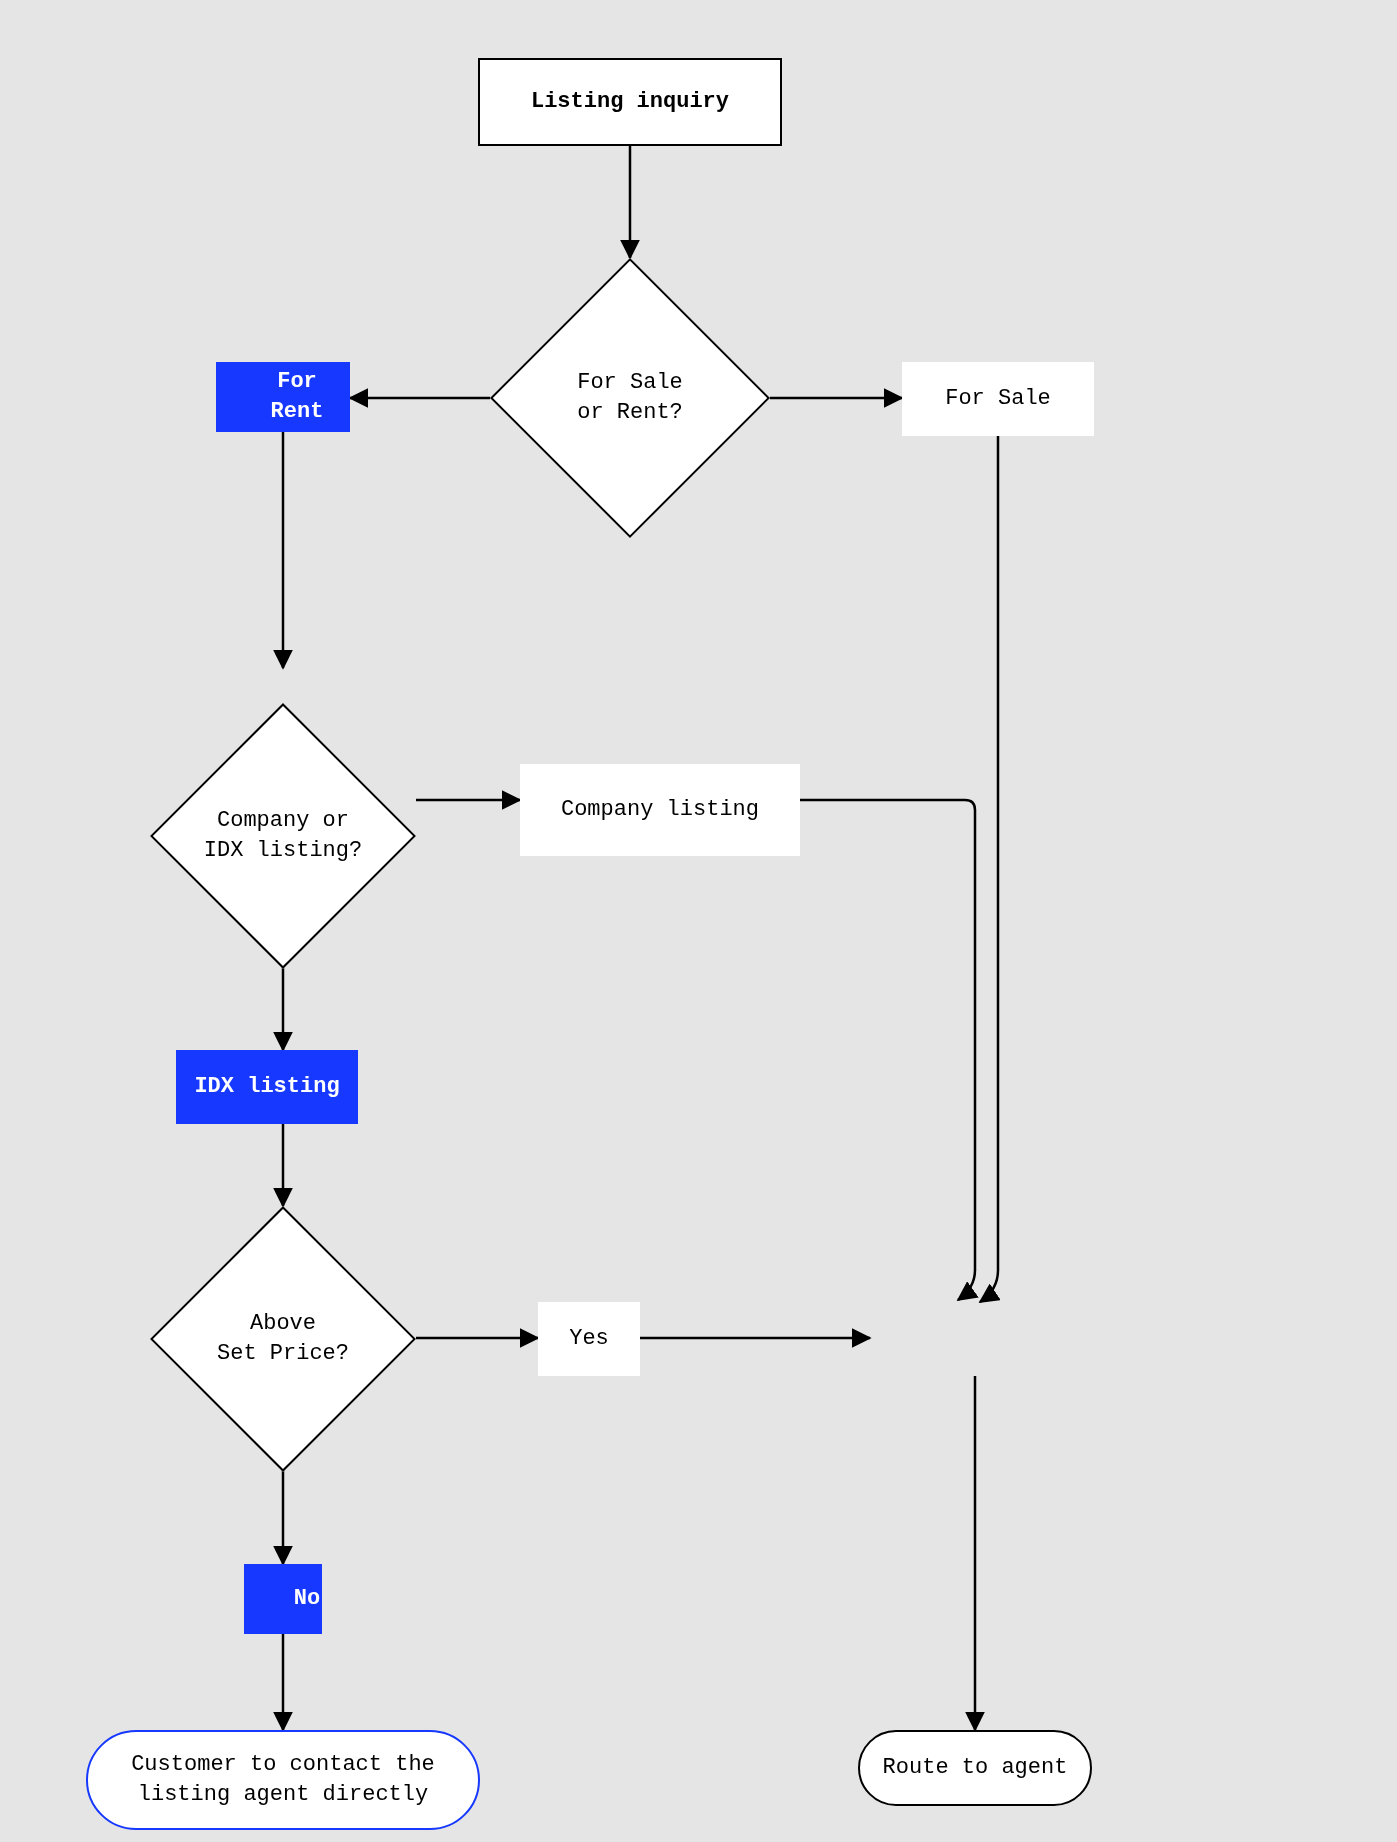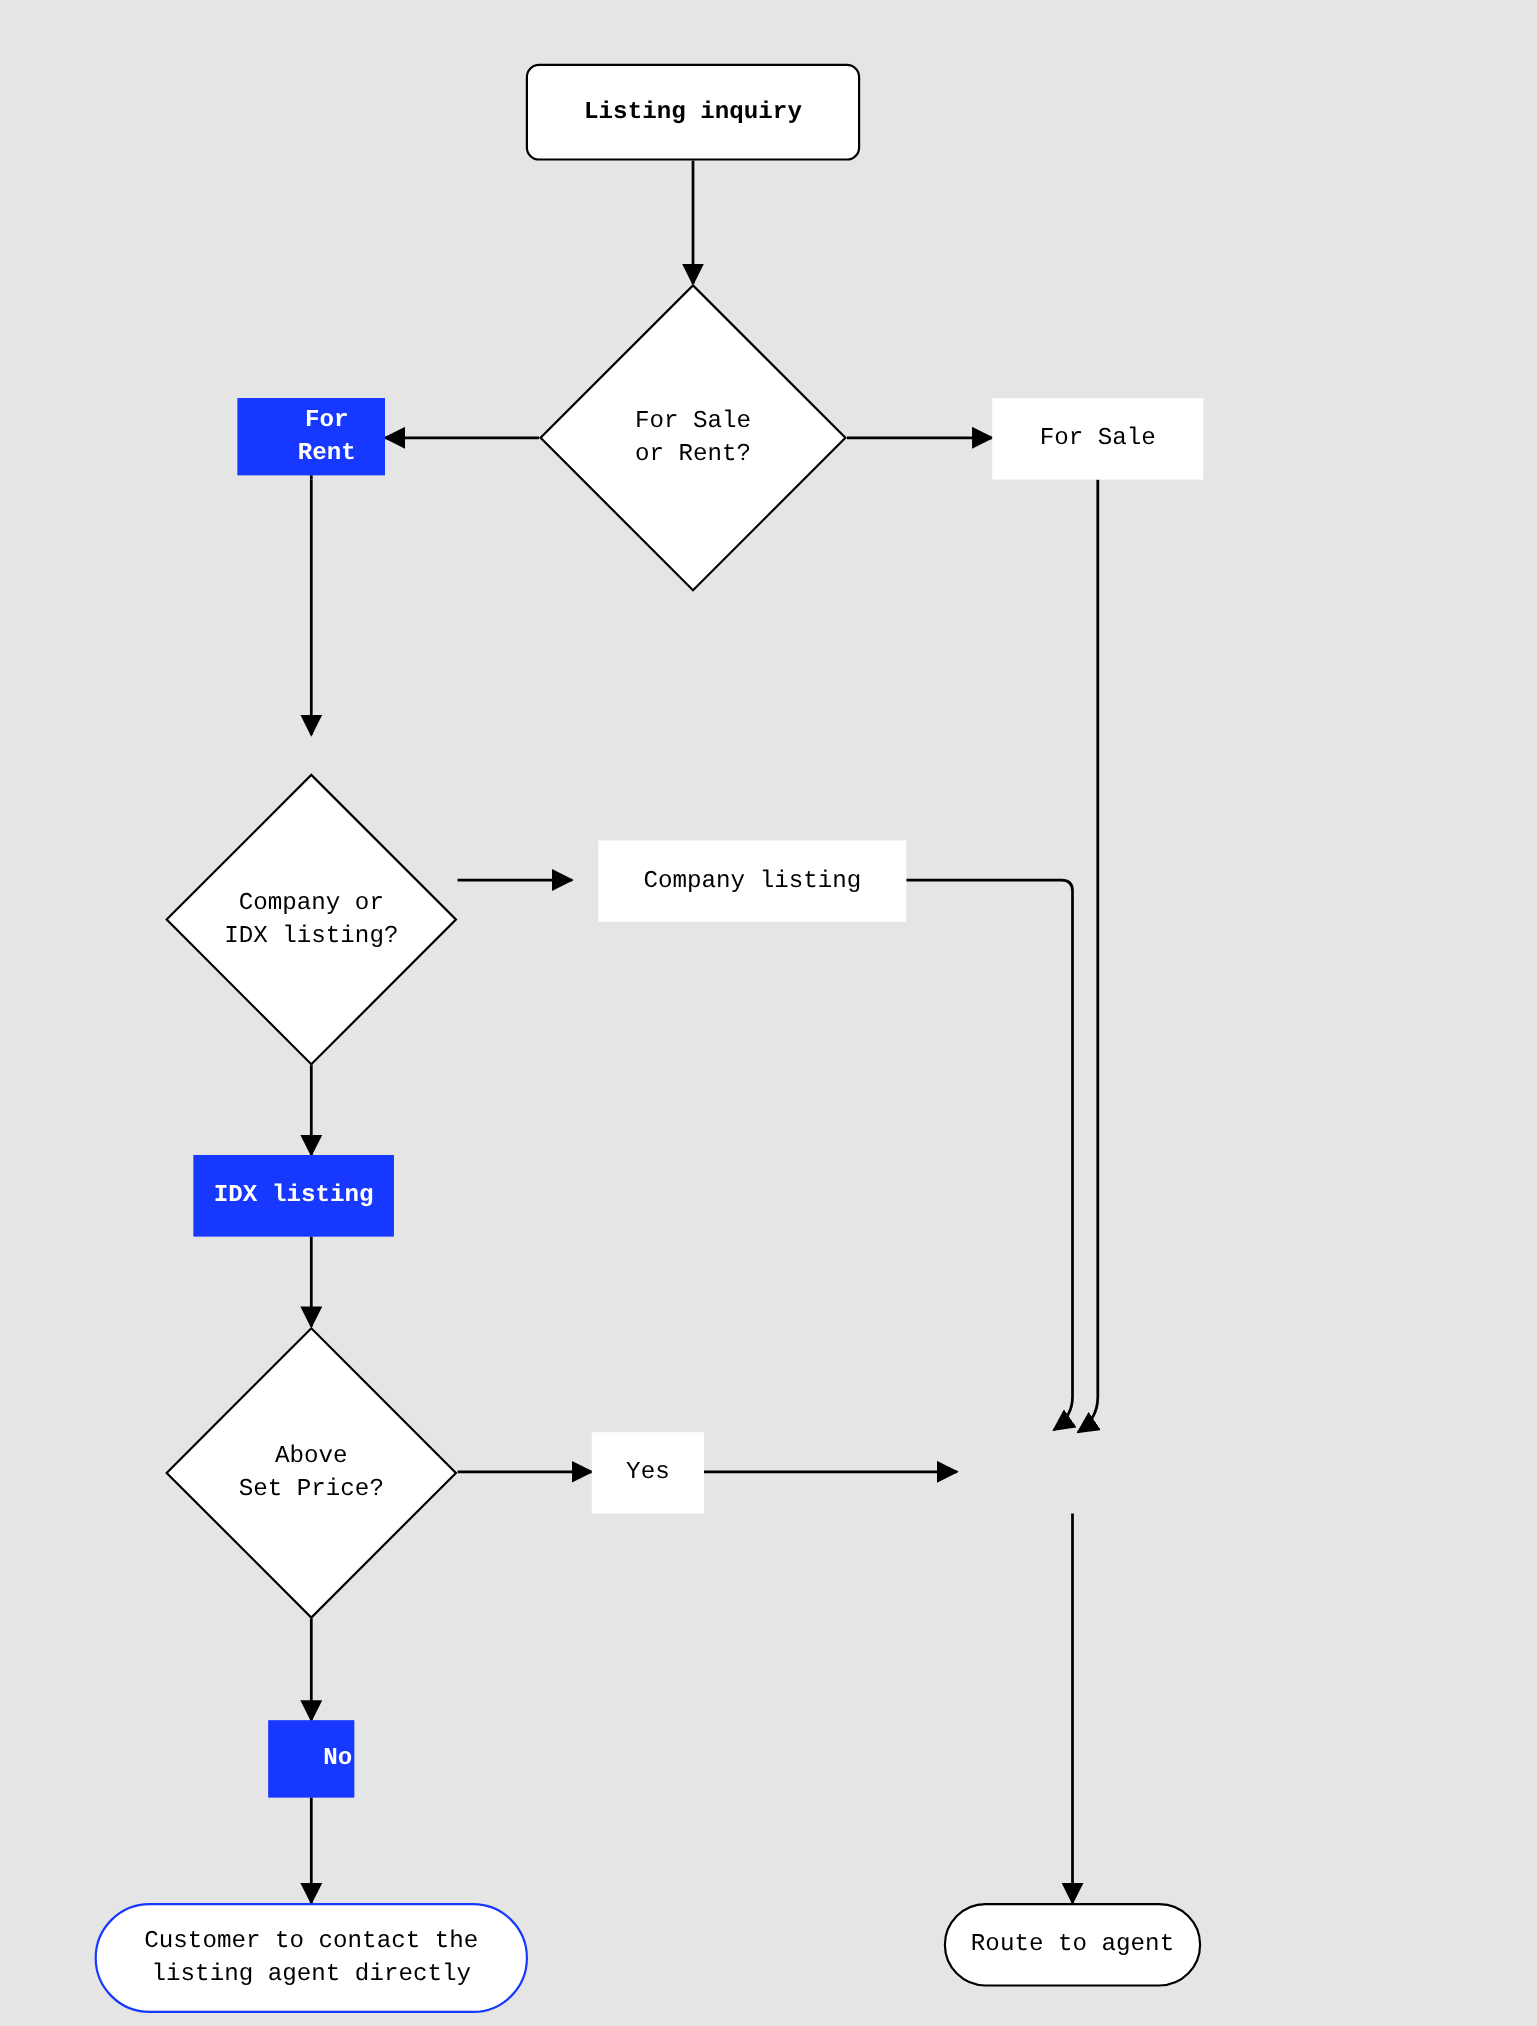--- a/index.html
+++ b/index.html
@@ -111,21 +111,21 @@
       <path d="M 998 436 L 998 1270 Q 998 1290 980 1302"></path>
 
       <path d="M 800 800 L 965 800 Q 975 800 975 810 L 975 1270 Q 975 1288 958 1300"></path>
 
       <line x1="975" y1="1376" x2="975" y2="1730"></line>
     </g>
 
     <line x1="283" y1="432" x2="283" y2="436" stroke="#000" stroke-width="2.5"></line>
   </svg>
 
-  <div class="node start" style="left:478px; top:58px; width:304px; height:88px;border-radius:12px;">
+  <div class="node start" style="left:478px; top:58px; width:304px; height:88px;">
     <span>Listing inquiry</span>
   </div>
 
   <div class="diamond-wrap" style="left:490px; top:258px; width:280px; height:280px;">
     <div class="diamond-shape" style="left:41px; top:41px; width:198px; height:198px;"></div>
     <div class="diamond-label" style="left:0; top:0; width:280px; height:280px;">
       <div>
         <span>For Sale</span><br>
         <span>or </span><b>Rent</b><span>?</span>
       </div>
@@ -143,21 +143,21 @@
   <div class="diamond-wrap" style="left:150px; top:703px; width:266px; height:266px;">
     <div class="diamond-shape" style="left:39px; top:39px; width:188px; height:188px;"></div>
     <div class="diamond-label" style="left:0; top:0; width:266px; height:266px;">
       <div>
         <span>Company or</span><br>
         <b>IDX</b><span> listing?</span>
       </div>
     </div>
   </div>
 
-  <div class="node" style="left:520px; top:764px; width:280px; height:74px; background:#fff;margin-left:24px;">
+  <div class="node" style="left:520px; top:764px; width:280px; height:92px; background:#fff;">
     <span>Company listing</span>
   </div>
 
   <div class="node filled" style="left:176px; top:1050px; width:182px; height:74px;">
     <span>IDX listing</span>
   </div>
 
   <div class="diamond-wrap" style="left:150px; top:1206px; width:266px; height:266px;">
     <div class="diamond-shape" style="left:39px; top:39px; width:188px; height:188px;"></div>
     <div class="diamond-label" style="left:0; top:0; width:266px; height:266px;">

